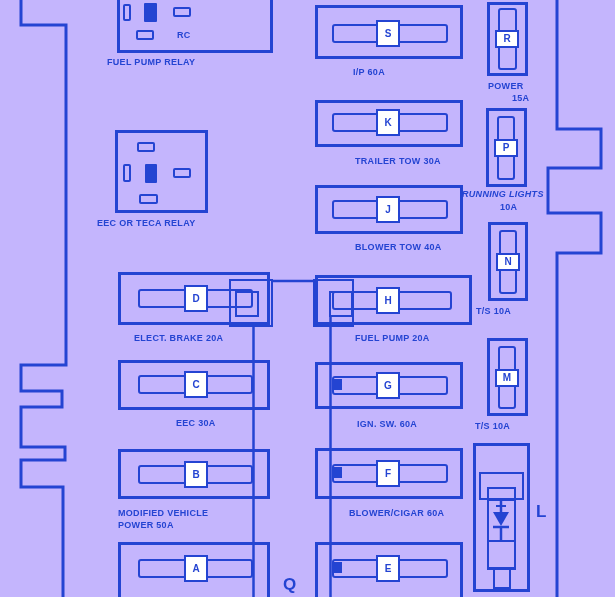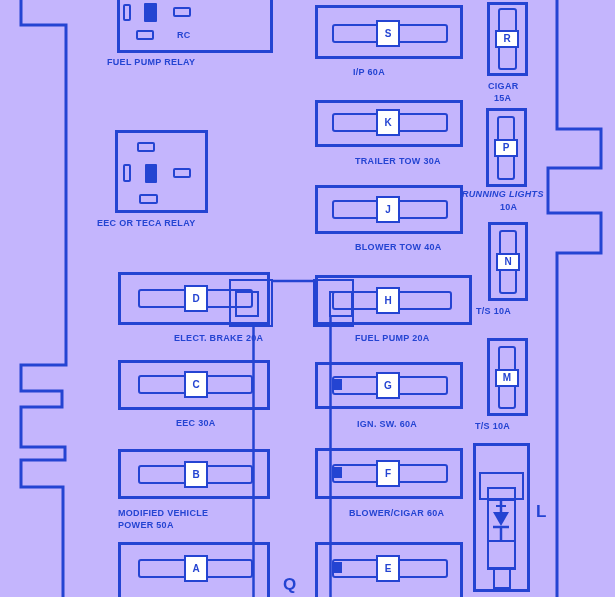--- a/index.html
+++ b/index.html
@@ -56,21 +56,21 @@
   <div class="slot" style="left:123px; top:164px; width:8px; height:18px;"></div>
   <div class="pinfill" style="left:145px; top:164px; width:12px; height:19px;"></div>
   <div class="slot" style="left:173px; top:168px; width:18px; height:10px;"></div>
   <div class="slot" style="left:139px; top:194px; width:19px; height:10px;"></div>
   <div class="lbl" style="left:97px; top:218px;">EEC OR TECA RELAY</div>
 
   <div class="box3" style="left:118px; top:272px; width:152px; height:53px;">
     <div class="hbar" style="left:17px; top:14px; width:115px; height:19px;"></div>
     <div class="lbox" style="left:63px; top:10px; width:24px; height:27px;">D</div>
   </div>
-  <div class="lbl" style="left:134px; top:333px;margin-left:40px;">ELECT. BRAKE 20A</div>
+  <div class="lbl" style="left:134px; top:333px;">ELECT. BRAKE 20A</div>
 
   <div class="box2" style="left:229px; top:279px; width:44px; height:48px;"></div>
   <div class="box2" style="left:235px; top:291px; width:24px; height:26px;"></div>
 
   <div class="box3" style="left:118px; top:360px; width:152px; height:50px;">
     <div class="hbar" style="left:17px; top:12px; width:115px; height:19px;"></div>
     <div class="lbox" style="left:63px; top:8px; width:24px; height:27px;">C</div>
   </div>
   <div class="lbl" style="left:176px; top:418px;">EEC 30A</div>
 
@@ -133,22 +133,22 @@
     <div class="hbar" style="left:14px; top:14px; width:116px; height:19px;">
         <span class="cap"></span>
       </div>
     <div class="lbox" style="left:58px; top:10px; width:24px; height:27px;">E</div>
   </div>
 
   <div class="box3" style="left:487px; top:2px; width:41px; height:74px;">
     <div class="hbar" style="left:8px; top:3px; width:19px; height:62px;"></div>
     <div class="lbox" style="left:5px; top:25px; width:24px; height:18px;">R</div>
   </div>
-  <div class="lbl" style="left:488px; top:81px;">CIGAR</div>
-  <div class="lbl" style="left:494px; top:93px;">15A</div>
+  <div class="lbl" style="left:488px; top:81px;">POWER</div>
+  <div class="lbl" style="left:512px; top:93px;">15A</div>
 
   <div class="box3" style="left:486px; top:108px; width:41px; height:79px;">
     <div class="hbar" style="left:8px; top:5px; width:18px; height:64px;"></div>
     <div class="lbox" style="left:5px; top:28px; width:24px; height:18px;">P</div>
   </div>
   <div class="lbl" style="left:462px; top:189px;font-style:italic;">RUNNING LIGHTS</div>
   <div class="lbl" style="left:500px; top:202px;">10A</div>
 
   <div class="box3" style="left:488px; top:222px; width:40px; height:79px;">
     <div class="hbar" style="left:8px; top:5px; width:18px; height:64px;"></div>

